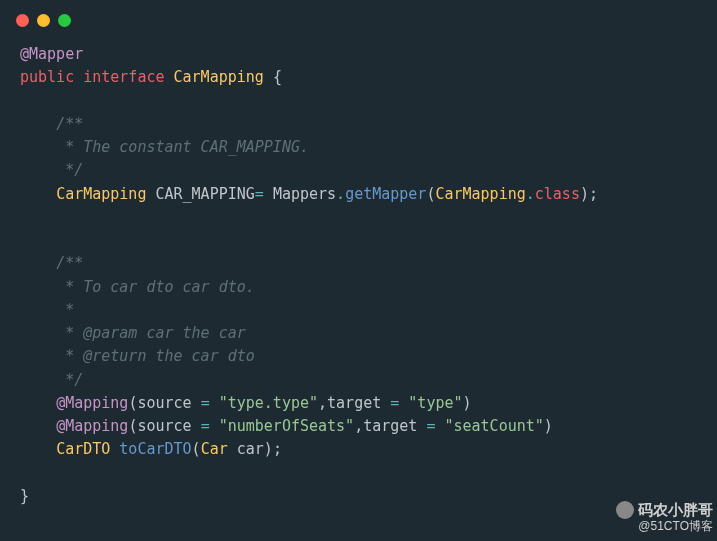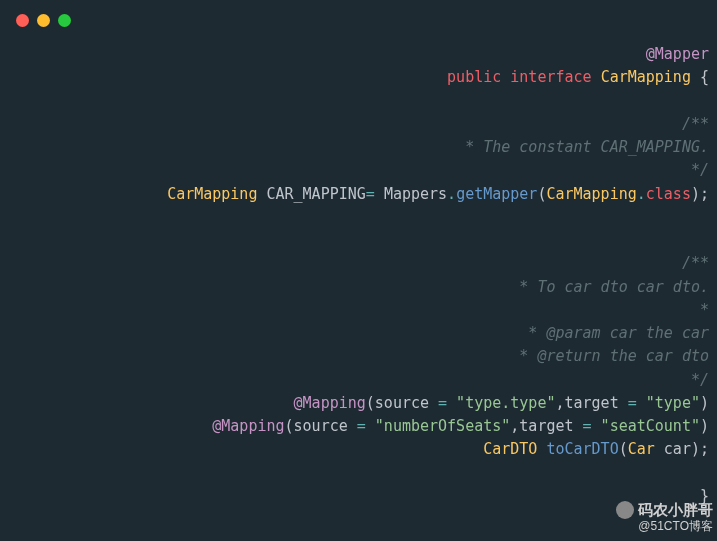--- a/index.html
+++ b/index.html
@@ -24,23 +24,22 @@
     }
     .window-btn {
       width: 13px;
       height: 13px;
       border-radius: 50%;
     }
     .btn-close { background: #ff5f56; }
     .btn-min { background: #ffbd2e; }
     .btn-max { background: #27c93f; }
     .code-container {
-      padding: 8px 8px;
+      padding: 8px 20px;
       white-space: pre;
-      text-align: right;
     }
     .c-annotation { color: #c594c5; }
     .c-keyword-red { color: #ec5f67; }
     .c-type { color: #fac863; }
     .c-var { color: #c0c5cc; }
     .c-string { color: #99c794; }
     .c-comment { color: #5f7075; font-style: italic; }
     .c-method { color: #6699cc; }
     .c-punct { color: #c0c5cc; }
     .c-dot { color: #5fb3b3; }

